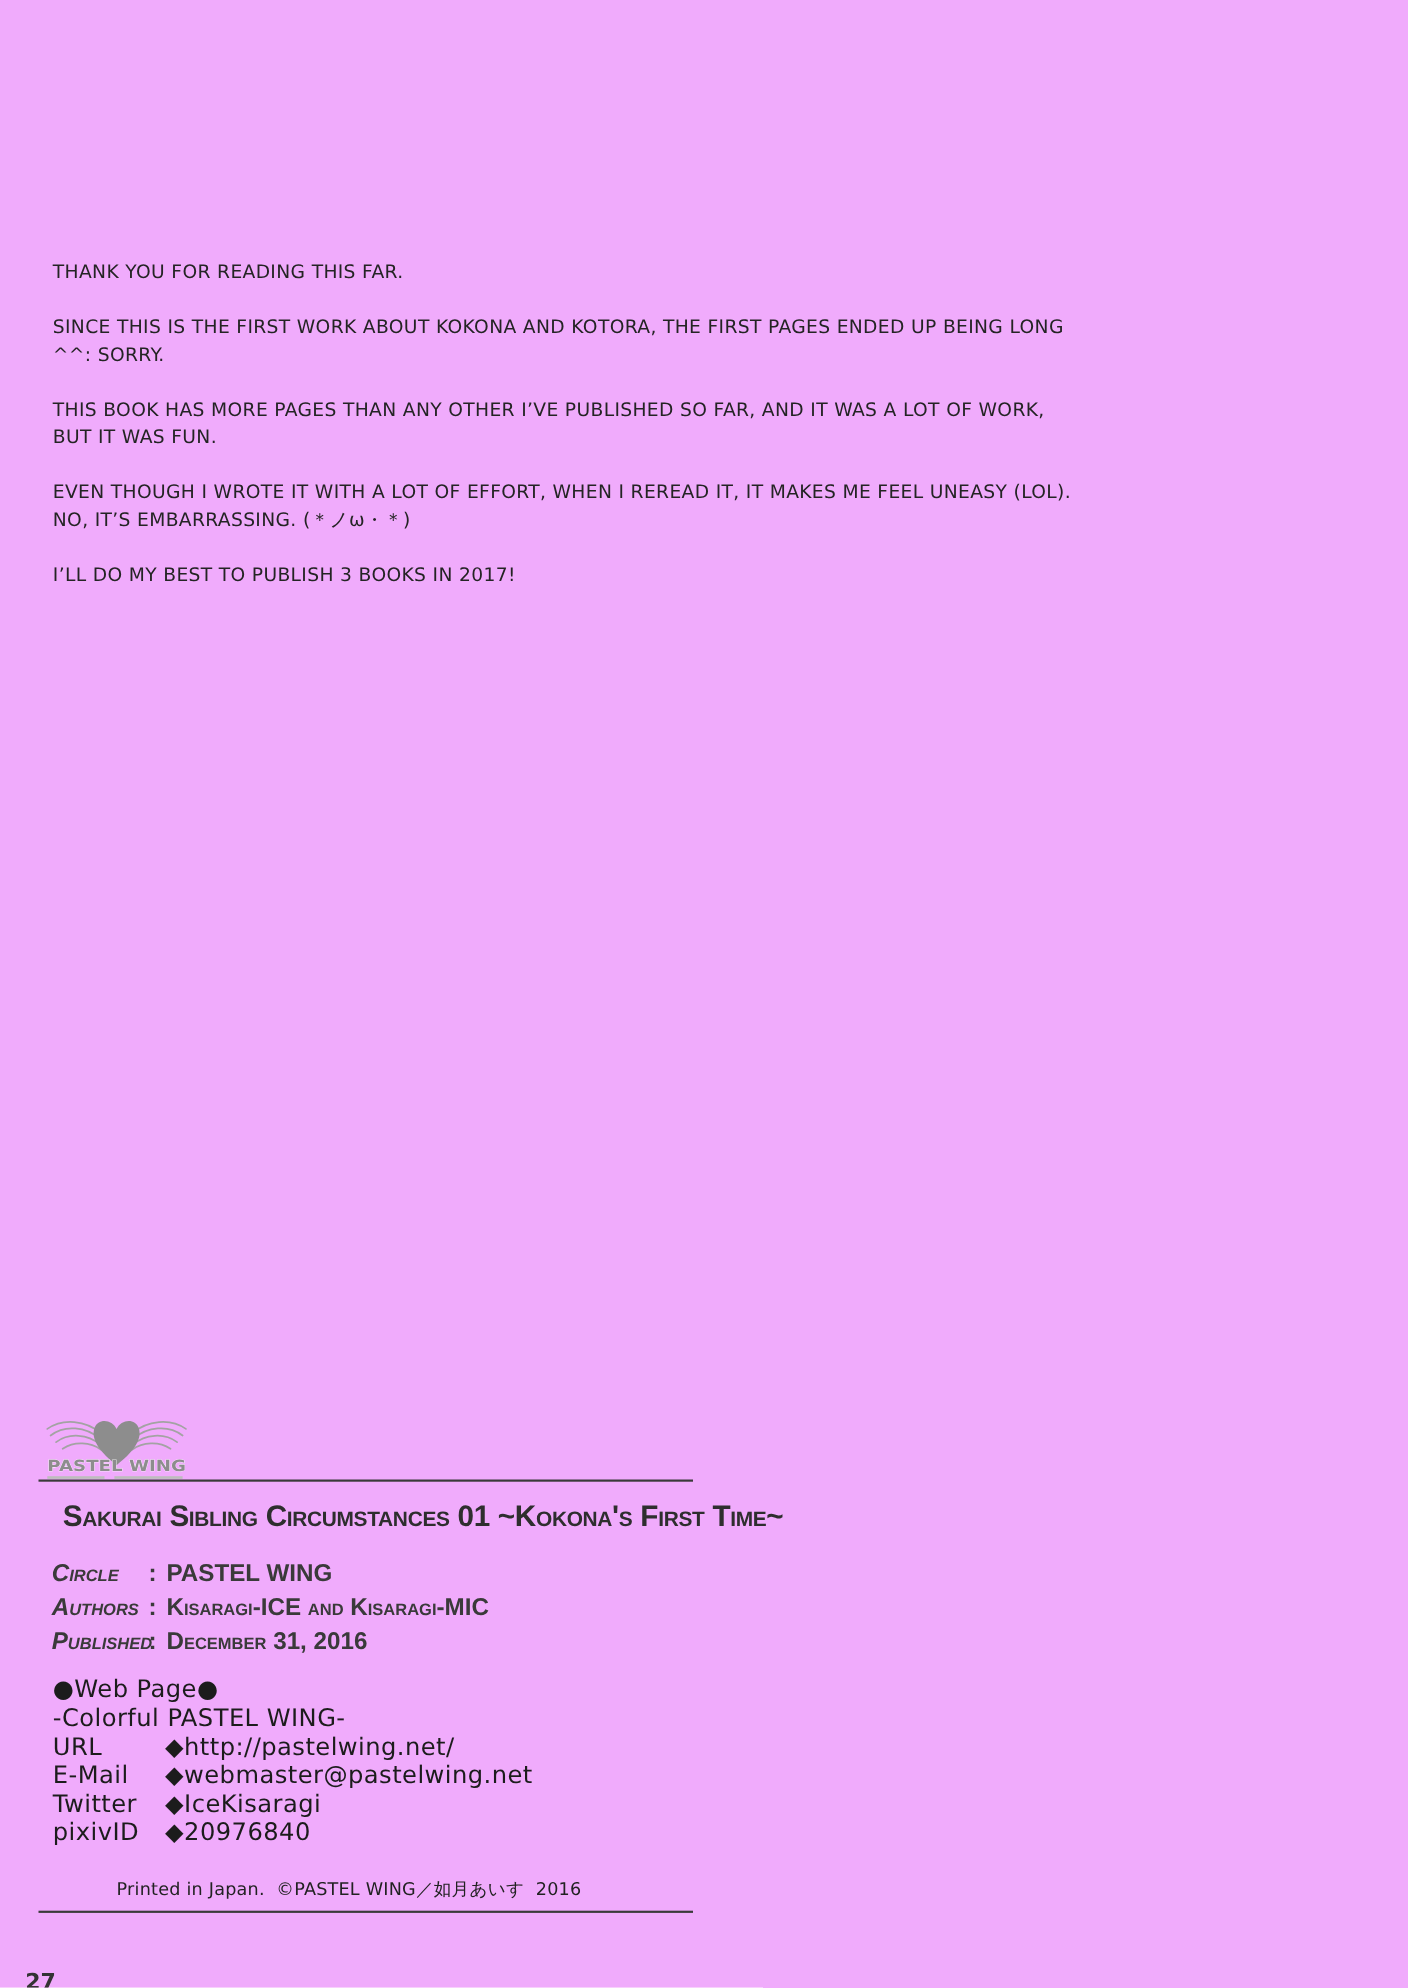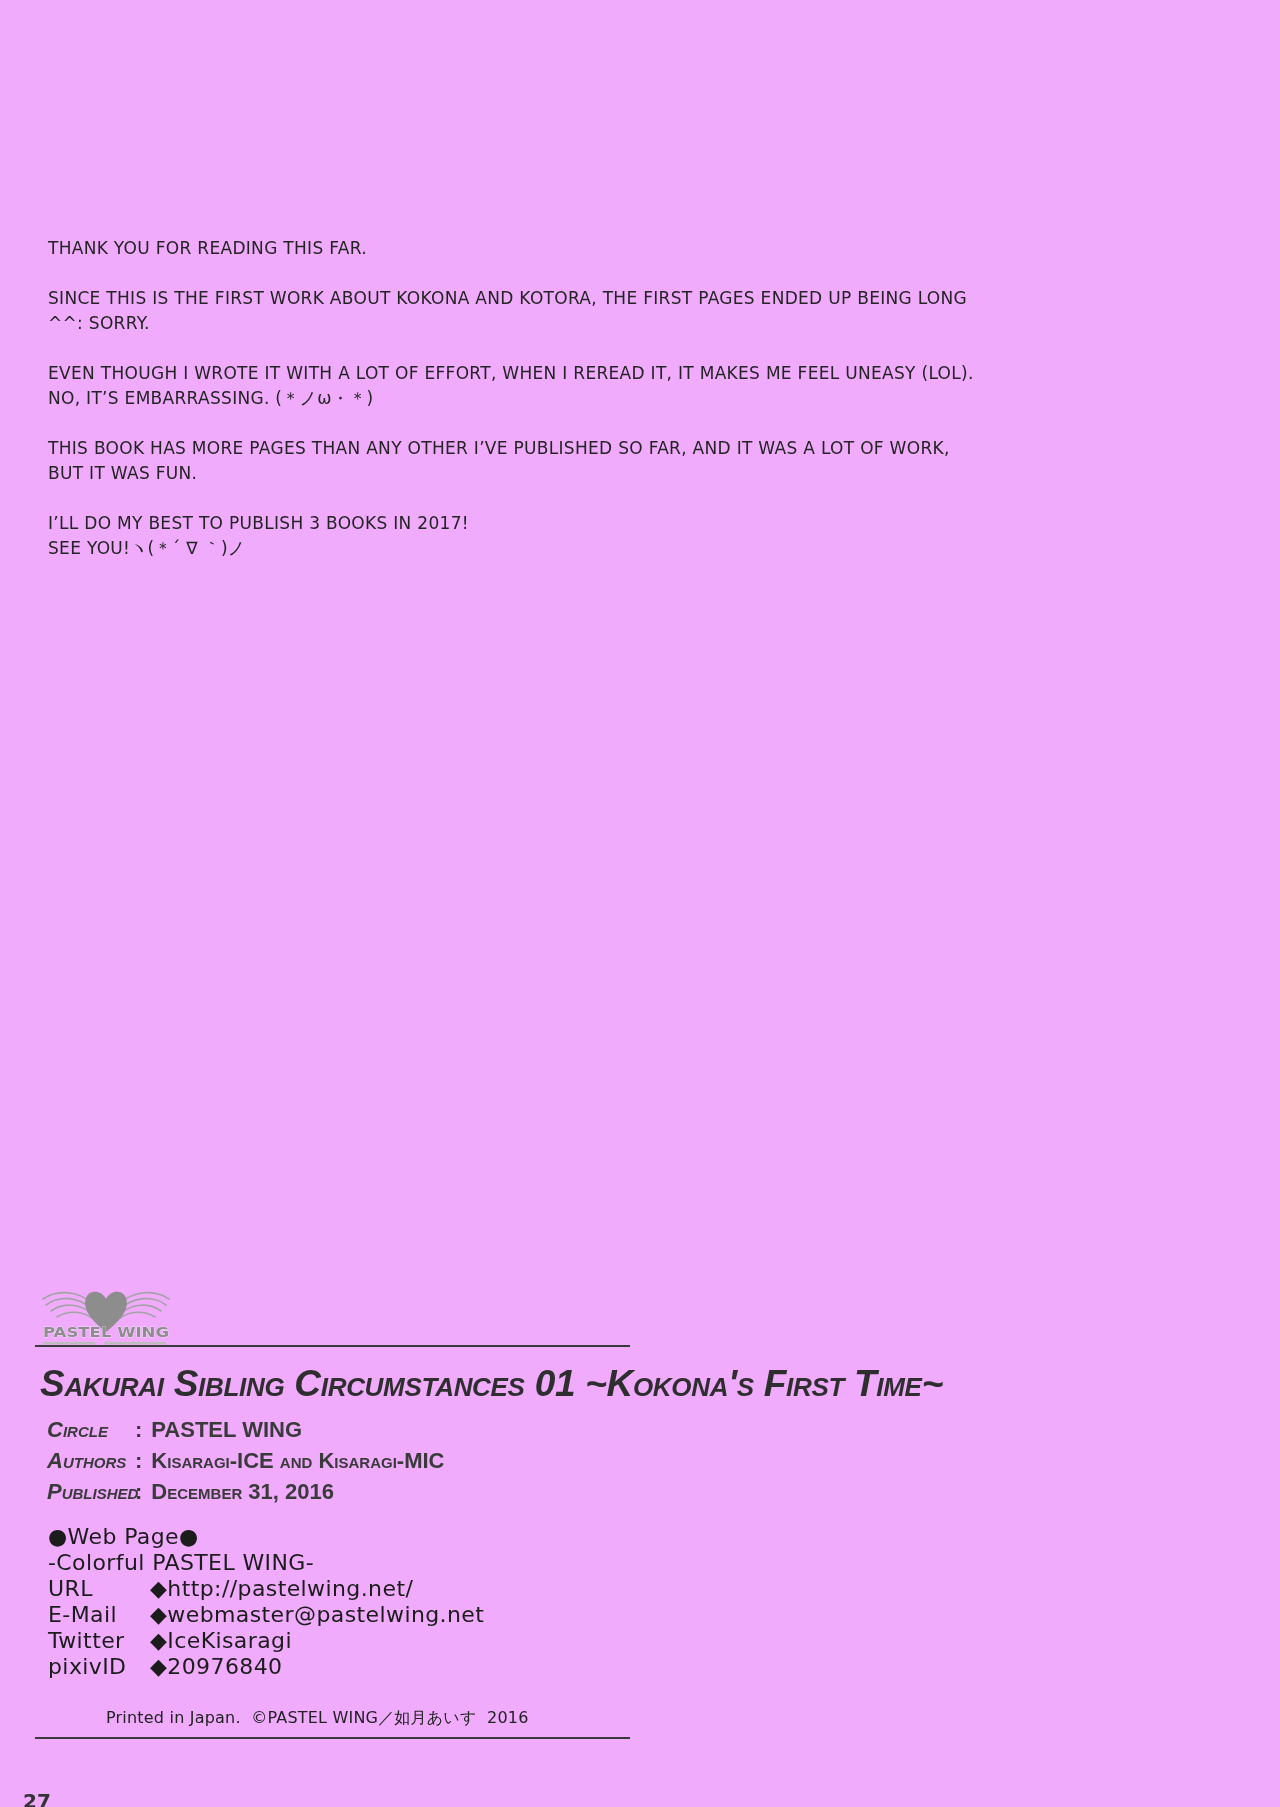--- a/index.html
+++ b/index.html
@@ -13,23 +13,23 @@
     font-size:17px;line-height:25px;letter-spacing:.3px;color:#242424;
   }
   .afterword .para{margin:0 0 25px 0;}
   .afterword .line{white-space:nowrap;}
   
   .logo{position:absolute;left:40px;top:1287px;width:132px;height:62px;}
   .rule{position:absolute;left:35px;width:595px;height:2px;background:#3a3a3a;}
   .rule-top{top:1345px;}
   .rule-bottom{top:1737px;}
   .book-title{
-    position:absolute;left:40px;top:1363px;white-space:nowrap;
+    position:absolute;left:57px;top:1363px;white-space:nowrap;
     font-family:"Liberation Sans",sans-serif;font-variant:small-caps;
-    font-weight:bold;font-size:37px;letter-spacing:-.3px;color:#2e2e2e;font-style:italic;
+    font-weight:bold;font-size:27px;letter-spacing:-.3px;color:#2e2e2e;
   }
   .credits{
     position:absolute;left:47px;top:1414px;
     font-family:"Liberation Sans",sans-serif;font-variant:small-caps;
     font-weight:bold;font-size:22px;line-height:31px;color:#3a3a3a;
   }
   .credit-row{display:flex;white-space:nowrap;}
   .credit-label{width:88px;flex:0 0 auto;font-style:italic;}
   .credit-sep{flex:0 0 auto;}
   .credit-value{margin-left:9px;}
@@ -55,30 +55,29 @@
 
   <div class="afterword">
     <div class="para">
       <div class="line">THANK YOU FOR READING THIS FAR.</div>
     </div>
     <div class="para">
       <div class="line">SINCE THIS IS THE FIRST WORK ABOUT KOKONA AND KOTORA, THE FIRST PAGES ENDED UP BEING LONG</div>
       <div class="line">^^: SORRY.</div>
     </div>
     <div class="para">
+      <div class="line">THIS BOOK HAS MORE PAGES THAN ANY OTHER I’VE PUBLISHED SO FAR, AND IT WAS A LOT OF WORK,</div>
+      <div class="line">BUT IT WAS FUN.</div>
+    </div>
+    <div class="para">
       <div class="line">EVEN THOUGH I WROTE IT WITH A LOT OF EFFORT, WHEN I REREAD IT, IT MAKES ME FEEL UNEASY (LOL).</div>
       <div class="line">NO, IT’S EMBARRASSING. (＊ノω・＊)</div>
     </div>
     <div class="para">
-      <div class="line">THIS BOOK HAS MORE PAGES THAN ANY OTHER I’VE PUBLISHED SO FAR, AND IT WAS A LOT OF WORK,</div>
-      <div class="line">BUT IT WAS FUN.</div>
-    </div>
-    <div class="para">
       <div class="line">I’LL DO MY BEST TO PUBLISH 3 BOOKS IN 2017!</div>
-      <div class="line">SEE YOU!ヽ(＊´ ∇ ｀)ノ</div>
     </div>
   </div>
 
   <svg class="logo" viewBox="0 0 132 62" xmlns="http://www.w3.org/2000/svg">
     <g fill="none" stroke="#a3a3a3" stroke-width="1.6" stroke-linecap="round">
       <path d="M52 16 C38 4, 17 2, 3 12"></path>
       <path d="M51 21 C38 10, 19 8, 6 18"></path>
       <path d="M51 26 C40 17, 23 15, 11 24"></path>
       <path d="M52 31 C42 24, 28 23, 17 30"></path>
       <path d="M80 16 C94 4, 115 2, 129 12"></path>

